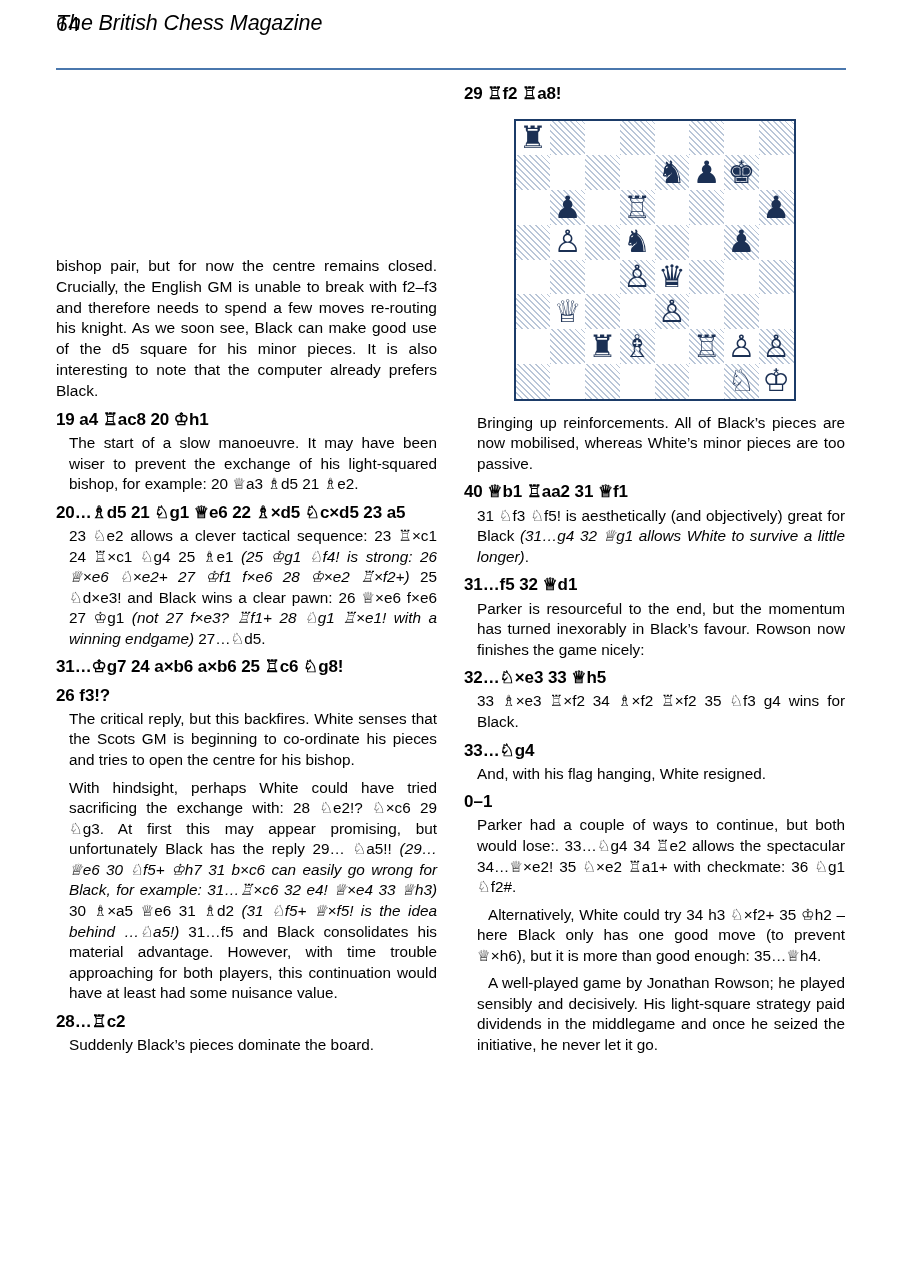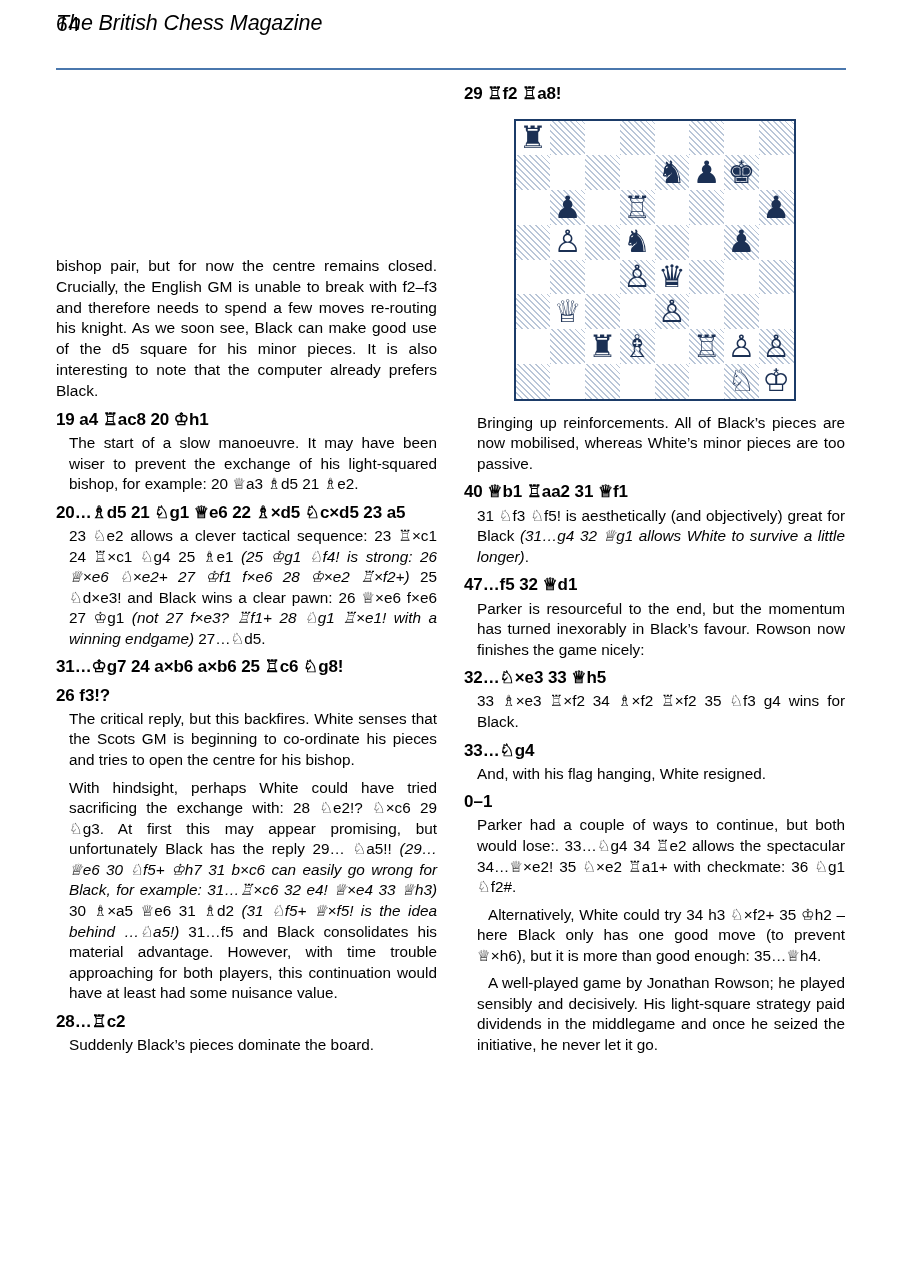--- a/index.html
+++ b/index.html
@@ -215,21 +215,21 @@
               <span class="piece white">♔</span>
             </div>
           </div>
       </div>
 
       <p class="note tight">Bringing up reinforcements. All of Black’s pieces are now mobilised, whereas White’s minor pieces are too passive.</p>
 
       <p class="moves"><span>40 ♕b1 ♖aa2 31 ♕f1</span></p>
       <p class="note"><span>31 ♘f3 ♘f5! is aesthetically (and objectively) great for Black </span><i>(31…g4 32 ♕g1 allows White to survive a little longer)</i><span>.</span></p>
 
-      <p class="moves"><span>47…f5 32 ♕d1</span></p>
+      <p class="moves"><span>31…f5 32 ♕d1</span></p>
       <p class="note">Parker is resourceful to the end, but the momentum has turned inexorably in Black’s favour. Rowson now finishes the game nicely:</p>
 
       <p class="moves"><span>32…♘×e3 33 ♕h5</span></p>
       <p class="note">33 ♗×e3 ♖×f2 34 ♗×f2 ♖×f2 35 ♘f3 g4 wins for Black.</p>
 
       <p class="moves"><span>33…♘g4</span></p>
       <p class="note">And, with his flag hanging, White resigned.</p>
 
       <p class="result">0–1</p>
 

